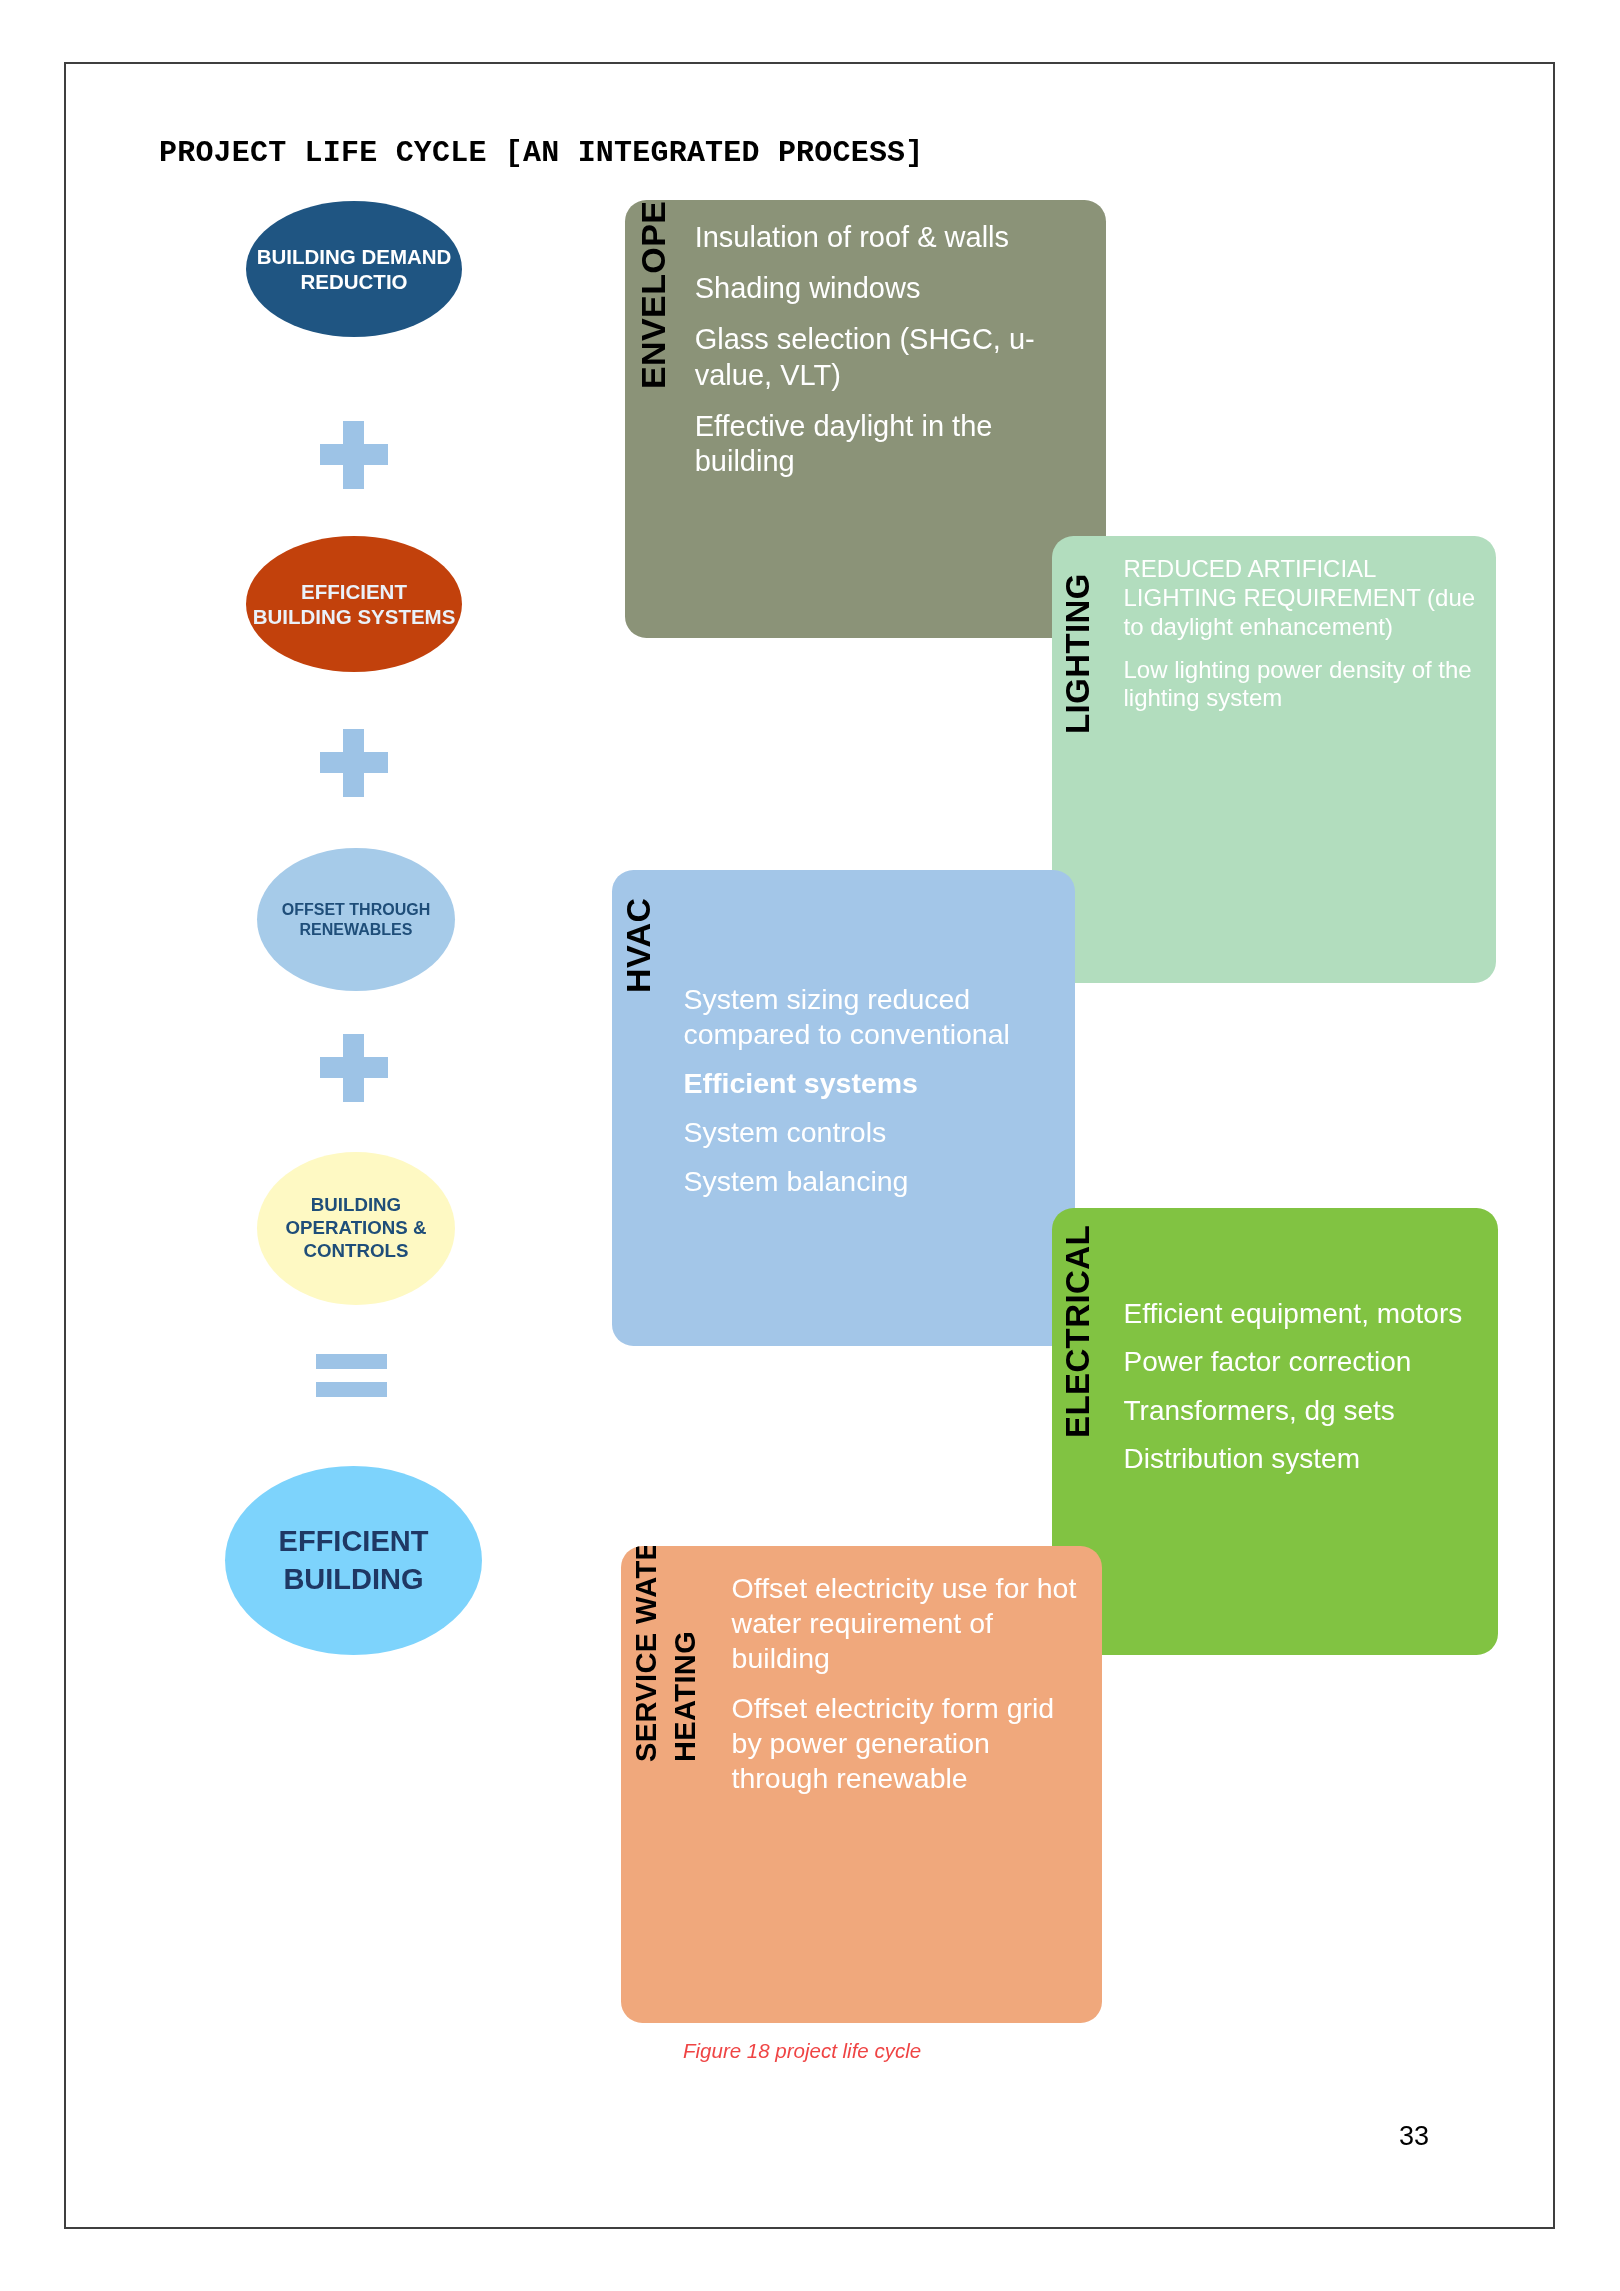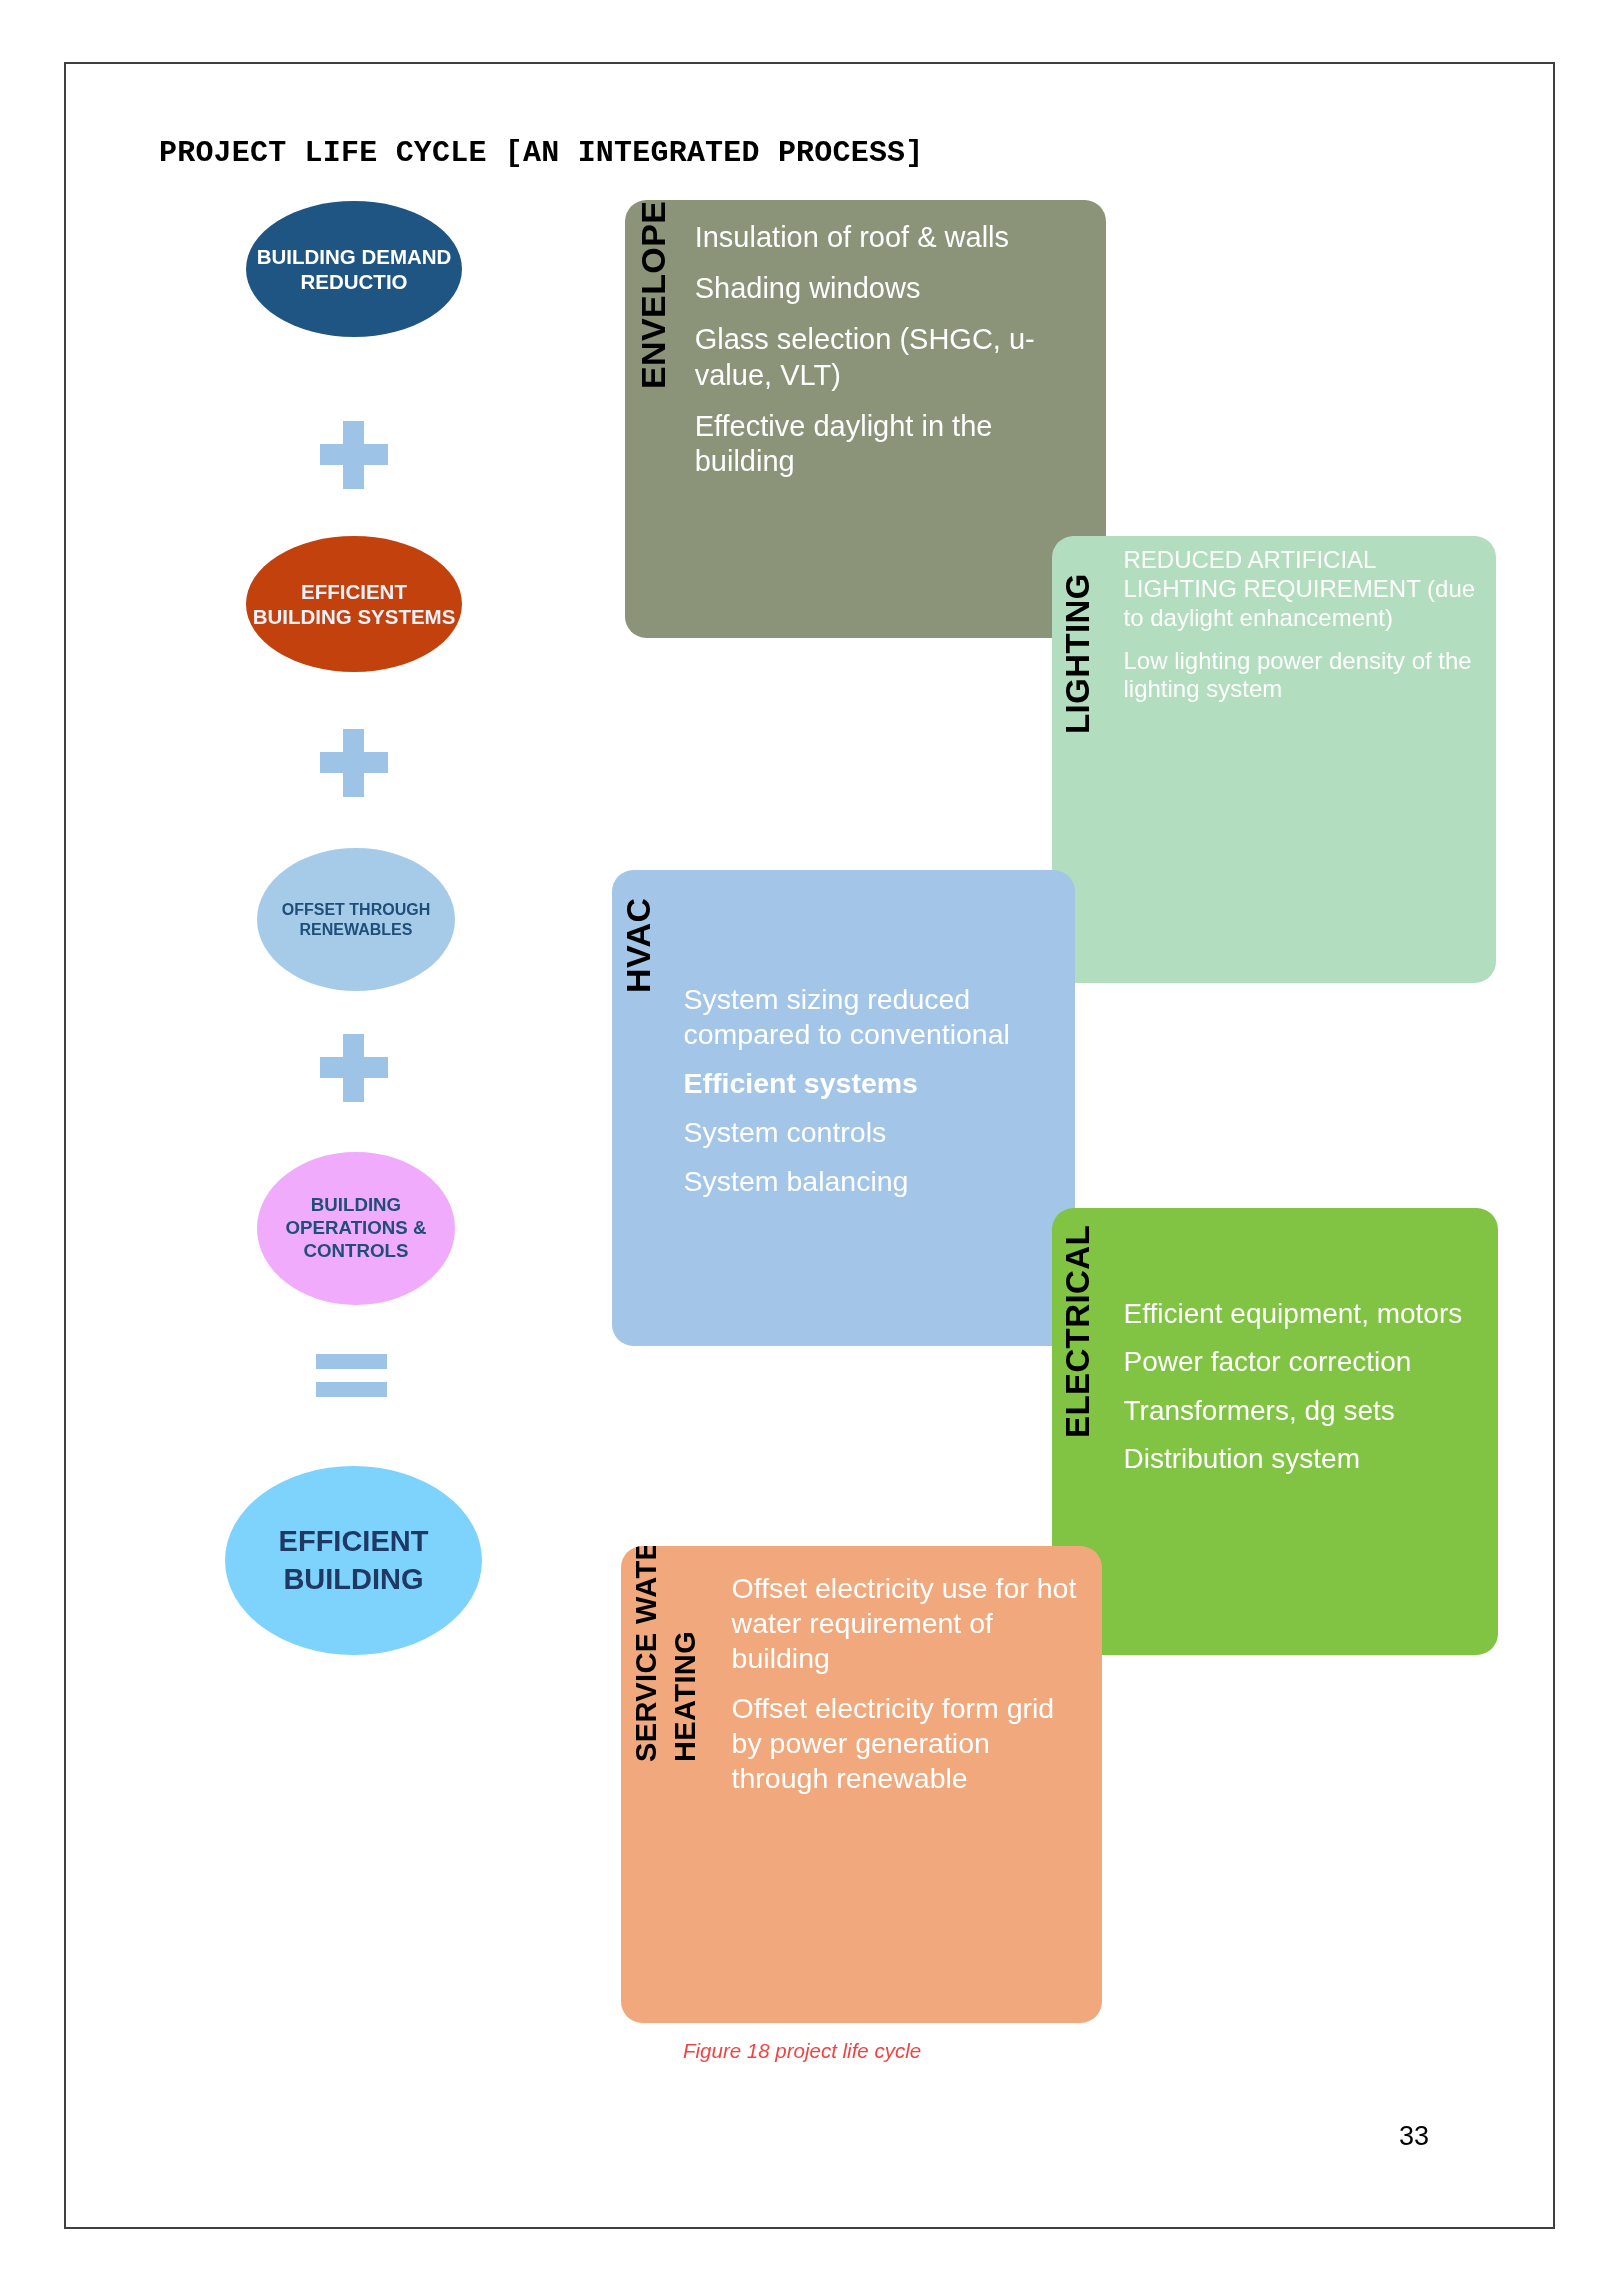--- a/index.html
+++ b/index.html
@@ -72,21 +72,21 @@
   #ellipse-efficient-systems .etext { color: #eaf1f9; font-size: 20.5px; }
 
   #ellipse-offset-renewables {
     left: 257px; top: 848px; width: 198px; height: 143px;
     background: #a6cbe9;
   }
   #ellipse-offset-renewables .etext { color: #1f4e79; font-size: 16px; }
 
   #ellipse-operations-controls {
     left: 257px; top: 1152px; width: 198px; height: 153px;
-    background: #f0abfc;
+    background: #fef9c3;
   }
   #ellipse-operations-controls .etext { color: #1f4e79; font-size: 18.7px; }
 
   #ellipse-efficient-building {
     left: 225px; top: 1466px; width: 257px; height: 189px;
     background: #7dd3fc;
     text-align: center;
   }
   #ellipse-efficient-building .etext { color: #1f3864; font-size: 29px; line-height: 1.28; }
   .plus-shape {
@@ -165,21 +165,21 @@
   #panel-envelope .panel-item { font-size: 29px; margin-bottom: 16px; }
 
   
   #panel-lighting {
     left: 1052px; top: 536px; width: 444px; height: 447px;
     background: #b2ddbe;
   }
   #panel-lighting .vtext {
     left: 7.1px; top: 198px; font-size: 33px;
   }
-  #panel-lighting .panel-body { padding-top: 10px; padding-left: 12.5px; padding-right: 7.1px; }
+  #panel-lighting .panel-body { padding-top: 19px; padding-left: 12.5px; padding-right: 7.1px; }
   #panel-lighting .panel-item { font-size: 24px; margin-bottom: 14.3px; line-height: 1.2; }
 
   
   #panel-hvac {
     left: 612px; top: 870px; width: 463px; height: 476px;
     background: #a3c6e8;
   }
   #panel-hvac .vtext {
     left: 7.1px; top: 123px; font-size: 34px;
   }

